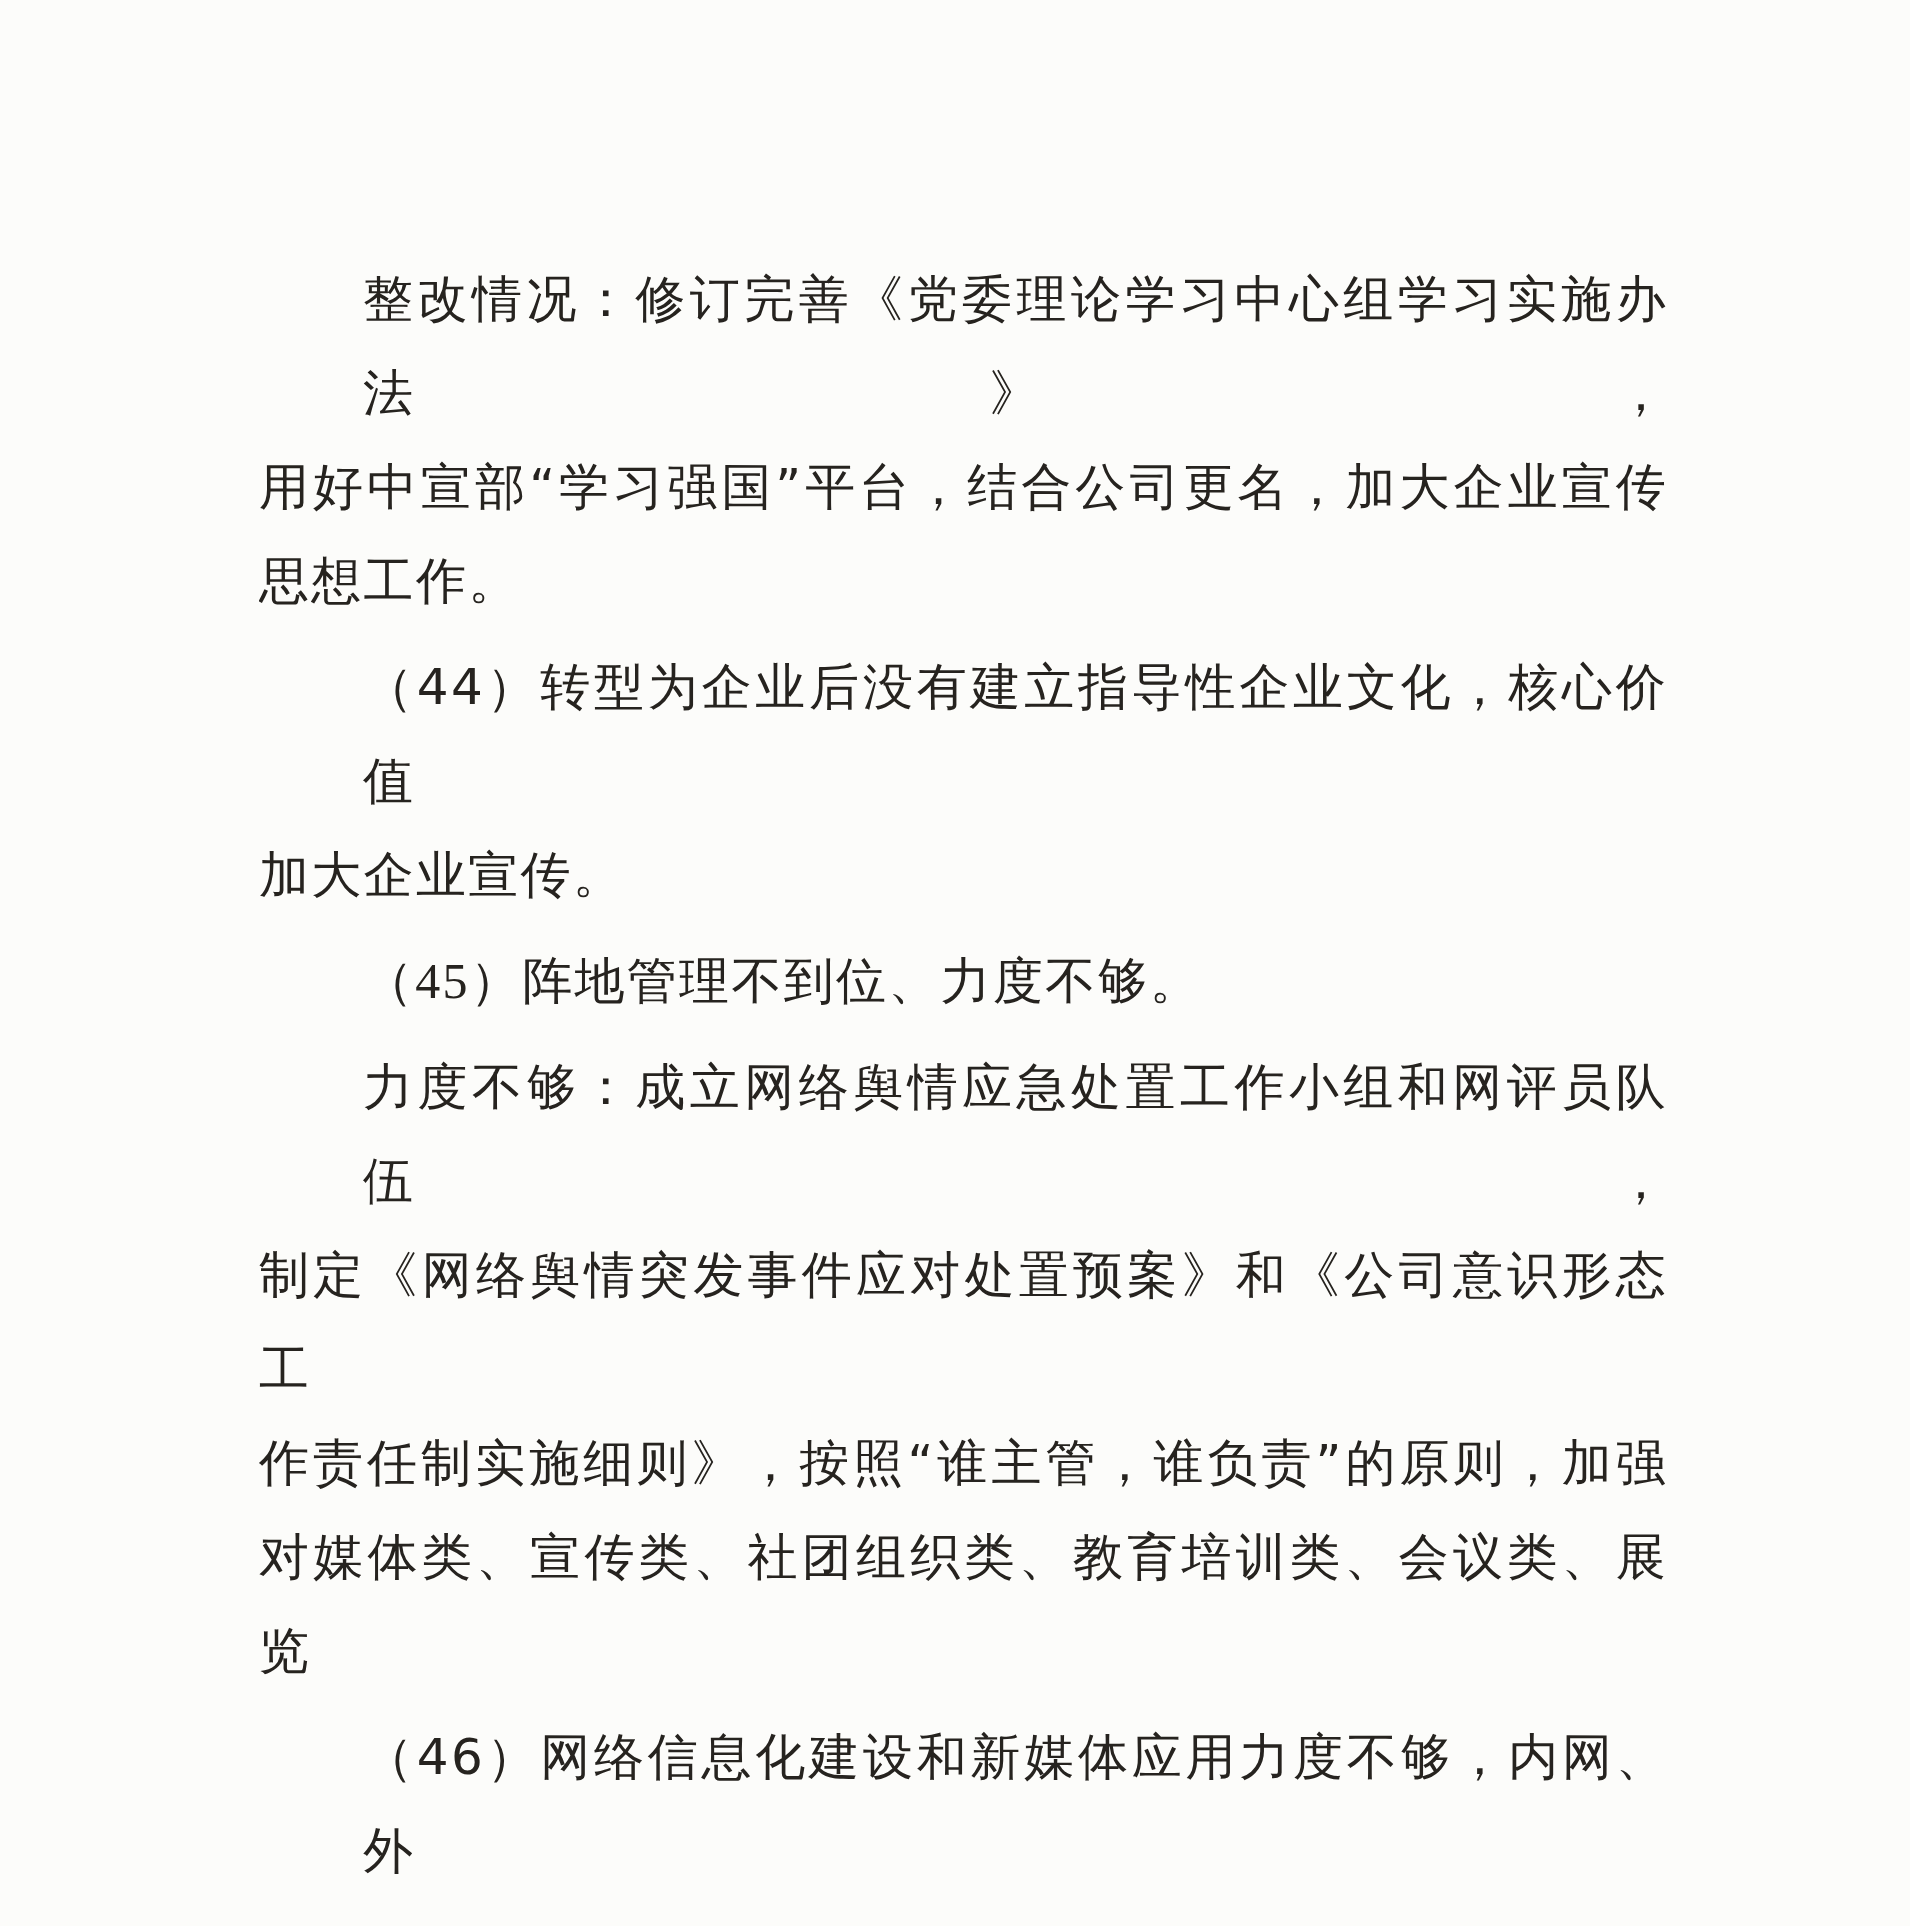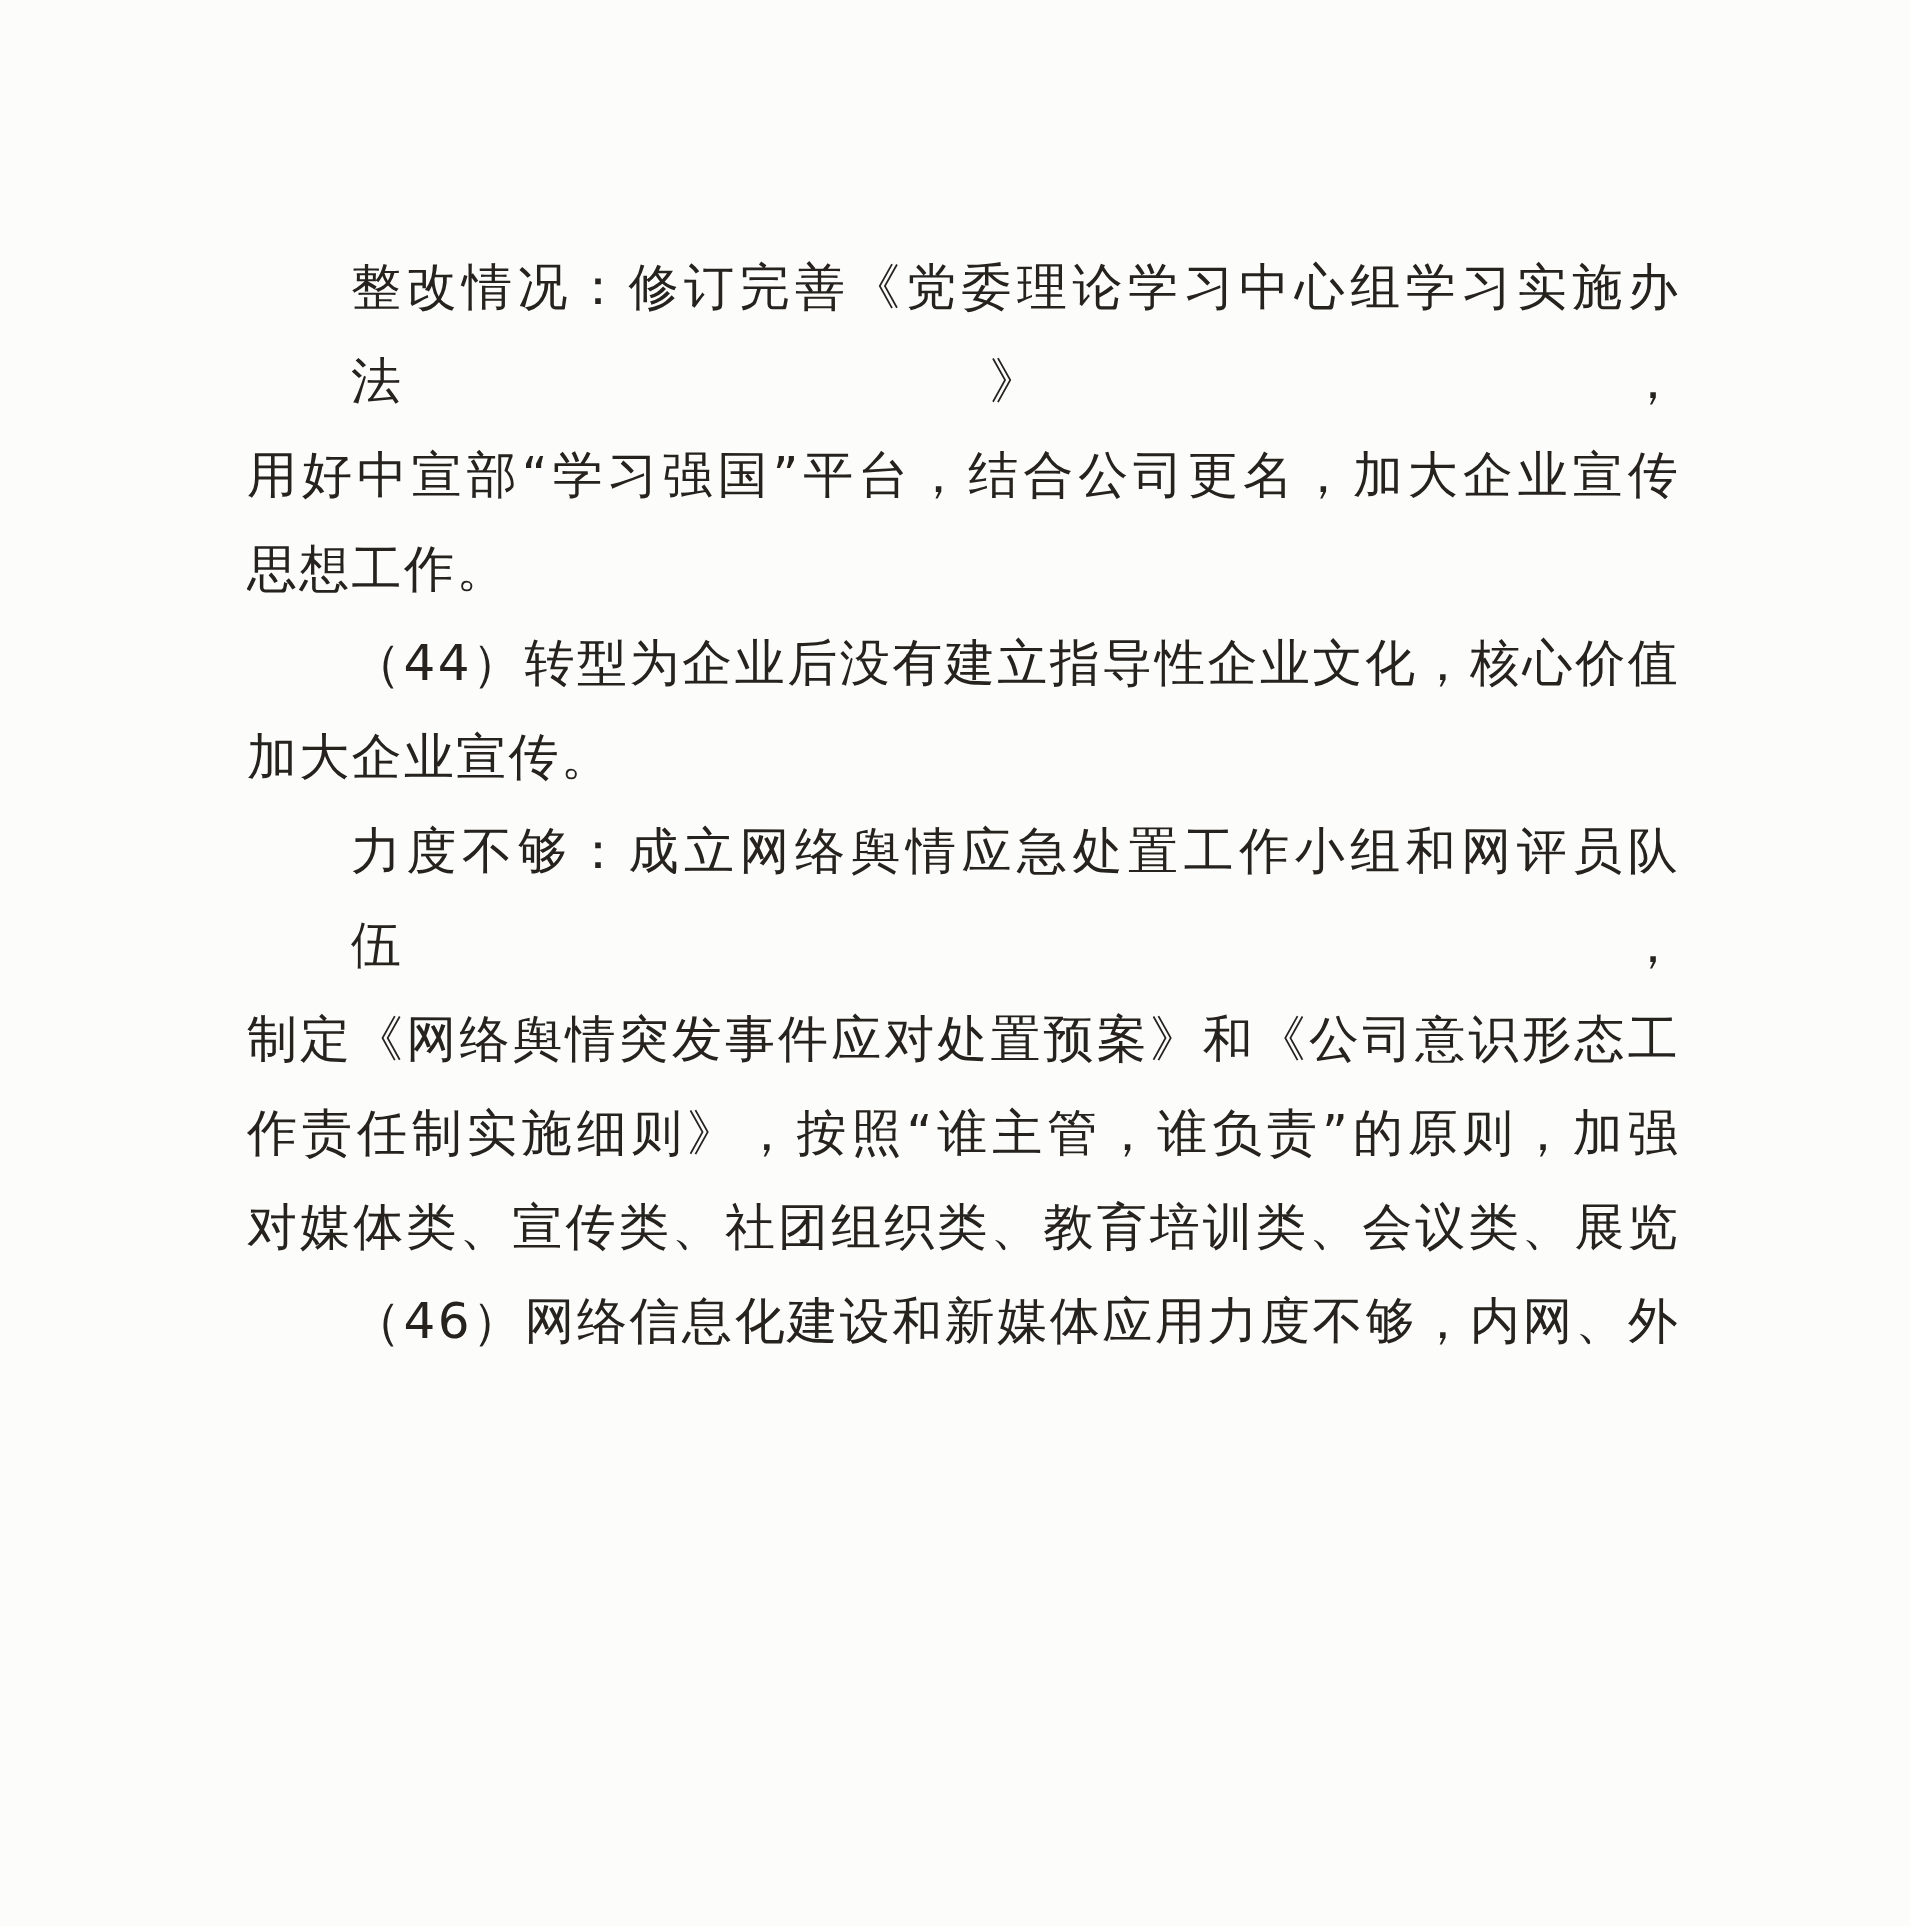--- a/index.html
+++ b/index.html
@@ -17,21 +17,21 @@
     overflow: hidden;
   }
   .text-block {
     position: absolute;
     left: 247px;
     top: 240px;
     width: 1433px;
     font-size: 50px;
     line-height: 94px;
   }
-  .para { margin: 0; padding: 0; }
+  .para { margin: 12px; padding: 0; }
   .line {
     overflow: hidden;
     text-align: justify;
     text-align-last: justify;
     letter-spacing: 2.3px;
   }
   .line.end {
     text-align: left;
     text-align-last: left;
     font-family: Liberation Serif, serif;
@@ -51,20 +51,23 @@
       <div class="line">用好中宣部“学习强国”平台，结合公司更名，加大企业宣传</div>
       <div class="line end">思想工作。</div>
     </div>
 
     <div class="para">
       <div class="line indent">（44）转型为企业后没有建立指导性企业文化，核心价值</div>
       <div class="line end">加大企业宣传。</div>
     </div>
 
 
+    <div class="para">
+      <div class="line indent end">（45）阵地管理不到位、力度不够。</div>
+    </div>
 
     <div class="para">
       <div class="line indent">力度不够：成立网络舆情应急处置工作小组和网评员队伍，</div>
       <div class="line">制定《网络舆情突发事件应对处置预案》和《公司意识形态工</div>
       <div class="line">作责任制实施细则》，按照“谁主管，谁负责”的原则，加强</div>
       <div class="line">对媒体类、宣传类、社团组织类、教育培训类、会议类、展览</div>
     </div>
 
     <div class="para">
       <div class="line indent">（46）网络信息化建设和新媒体应用力度不够，内网、外</div>

